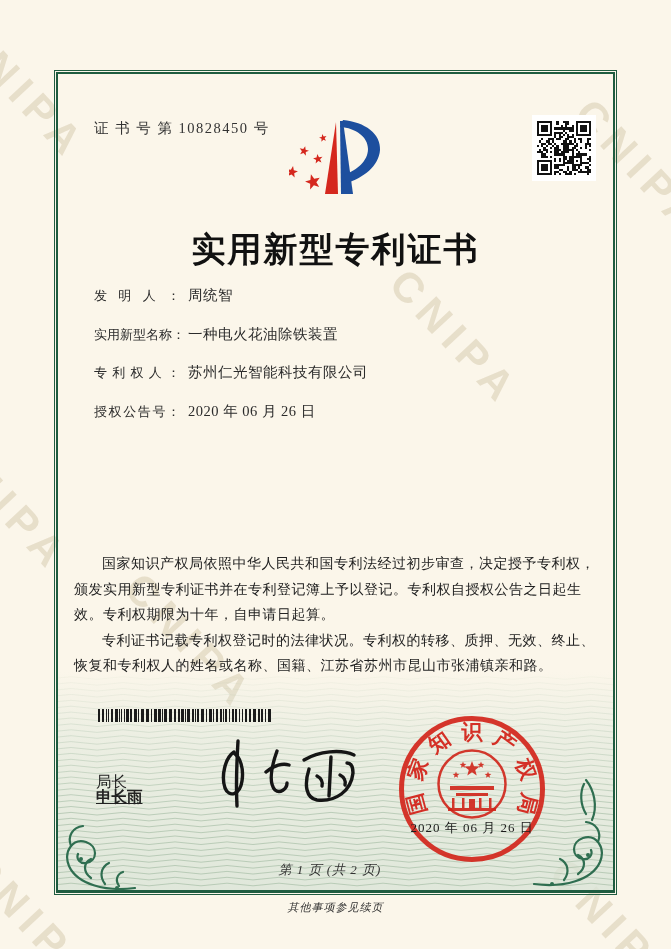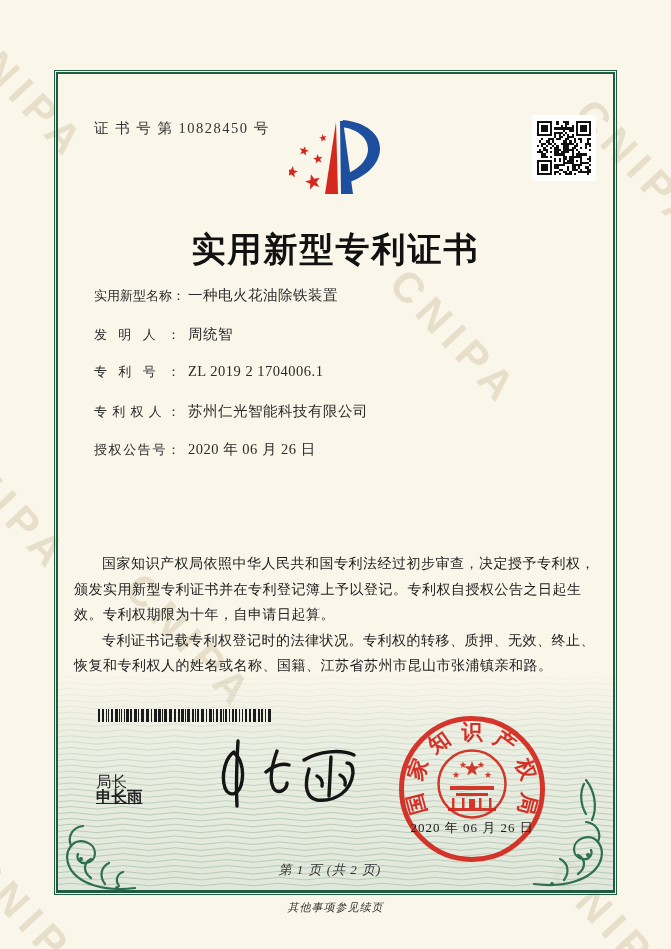--- a/index.html
+++ b/index.html
@@ -473,30 +473,26 @@
           <rect x="15" y="24" width="1" height="1" fill="#111"></rect>
           <rect x="17" y="24" width="1" height="1" fill="#111"></rect>
           <rect x="23" y="24" width="1" height="1" fill="#111"></rect>
         </svg>
     </div>
 
     <div class="title">实用新型专利证书</div>
 
     <div class="fields">
       <div class="frow">
-        <span class="flabel">实用新型名称：</span>
-        <span class="fvalue">一种电火花油除铁装置</span>
-      </div>
-      <div class="frow">
         <span class="flabel">发明人：</span>
         <span class="fvalue">周统智</span>
       </div>
       <div class="frow">
-        <span class="flabel">专利号：</span>
-        <span class="fvalue">ZL 2019 2 1704006.1</span>
+        <span class="flabel">实用新型名称：</span>
+        <span class="fvalue">一种电火花油除铁装置</span>
       </div>
       <div class="frow">
         <span class="flabel">专利权人：</span>
         <span class="fvalue">苏州仁光智能科技有限公司</span>
       </div>
       <div class="frow">
         <span class="flabel">授权公告号：</span>
         <span class="fvalue">2020 年 06 月 26 日</span>
       </div>
     </div>

